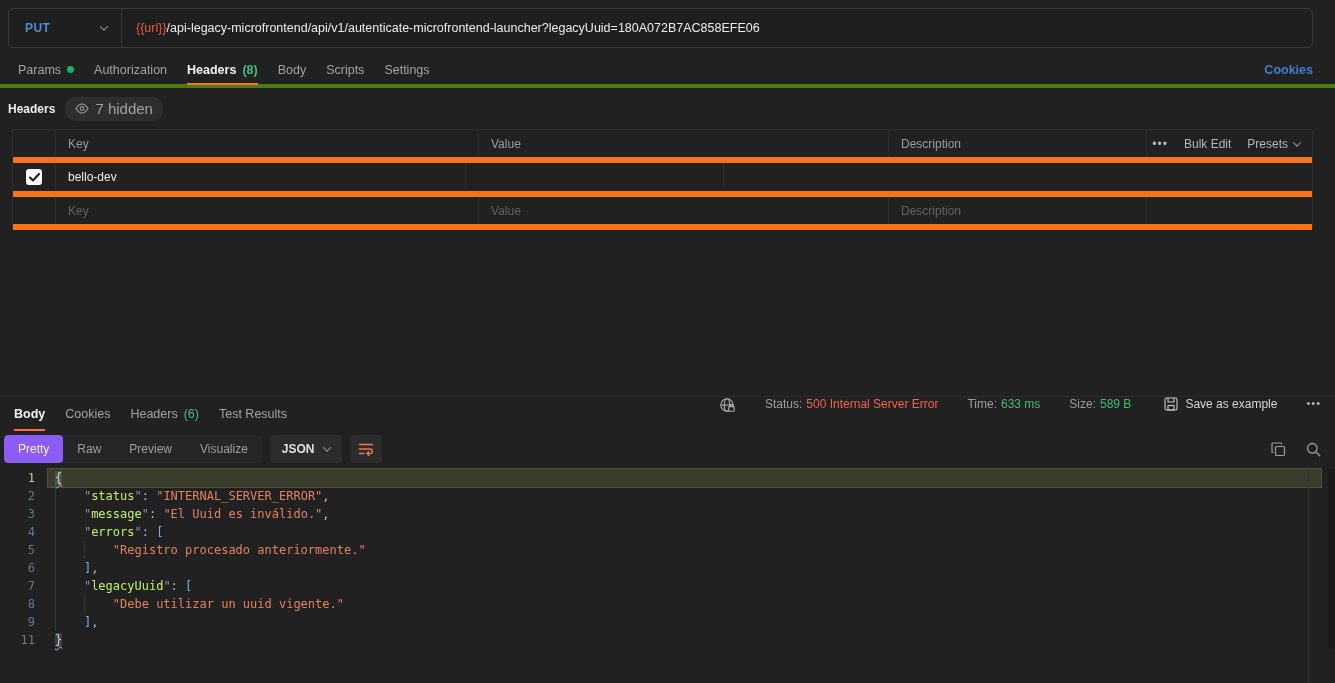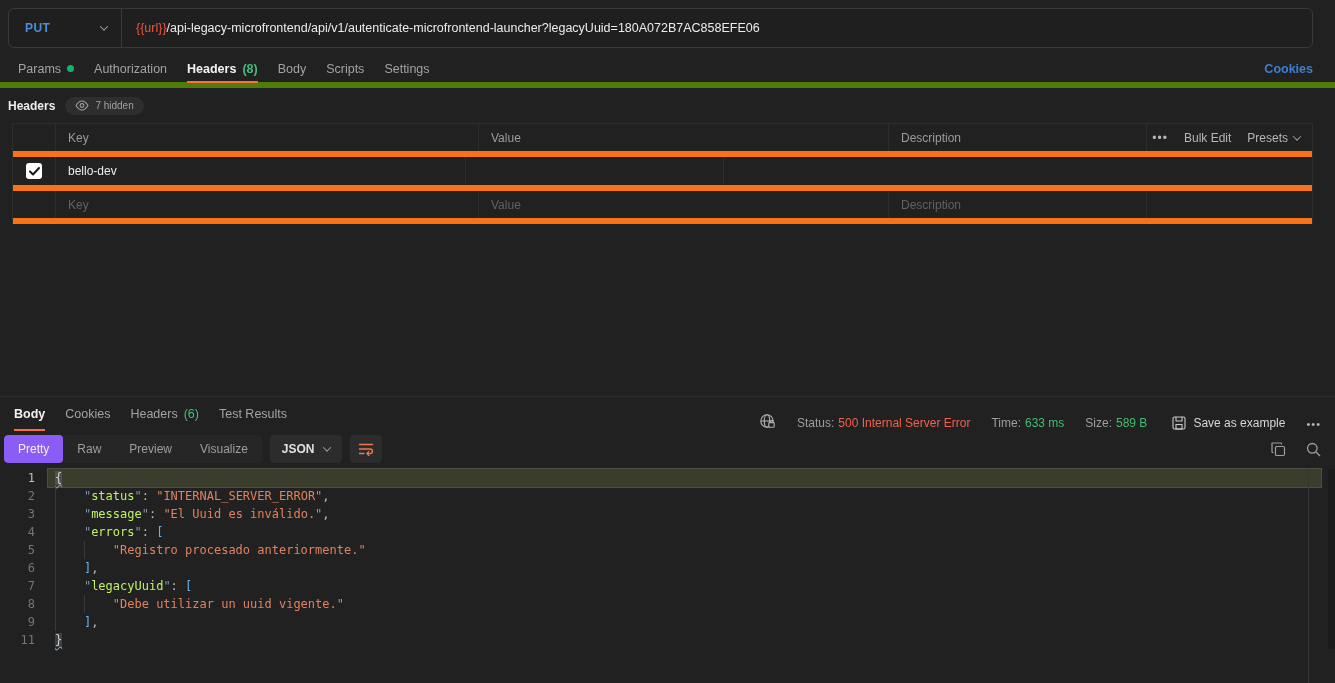--- a/index.html
+++ b/index.html
@@ -22,38 +22,38 @@
   .sendbtn { display:flex; width:100px; height:40px; background:#0d6bcb; border-radius:6px; overflow:hidden; }
   .send-main { flex:1; display:flex; align-items:center; justify-content:center;
     color:#fff; font-weight:700; font-size:13px; cursor:pointer; }
   .send-chev { width:29px; display:flex; align-items:center; justify-content:center;
     border-left:1px solid rgba(0,0,0,.3); color:#fff; cursor:pointer; }
   .chev { display:inline-block; width:6px; height:6px;
     border-right:1.6px solid currentColor; border-bottom:1.6px solid currentColor;
     transform:rotate(45deg) translate(-1px,-1px); }
   
   .reqtabs { display:flex; align-items:stretch; height:33px; margin-top:7px;
-    padding:0 22px 0 8px; border-bottom:6px solid #4d7c0f; }
+    padding:0 22px 0 8px; border-bottom:4px solid #4d7c0f; }
   .tabs-holder { display:flex; }
   .tab { position:relative; display:flex; align-items:center; gap:6px;
     padding:0 10px; color:#a3a3a3; font-size:12.5px; cursor:pointer; white-space:nowrap; }
   .tab.active { color:#f2f2f2; font-weight:600; }
   .tab.active::after { content:""; position:absolute; left:10px; right:10px; bottom:-1px;
     height:2px; background:#ff6c37; }
   .dot { width:7px; height:7px; border-radius:50%; background:#12b46a; }
   .count { color:#45bd7c; font-weight:400; }
   .tab.active .count { font-weight:600; }
   .spacer { flex:1; }
   .cookies-link { display:flex; align-items:center; color:#3d7fd0; font-weight:600;
     font-size:12.5px; cursor:pointer; }
   
   .hdrrow { display:flex; align-items:center; gap:10px; margin:9px 0 8px 8px; }
   .hdrtitle { font-size:12px; font-weight:700; color:#ededed; }
   .pill { display:flex; align-items:center; gap:6px; background:#2e2e2e;
-    border-radius:11px; padding:3px 10px 4px; color:#a0a0a0; font-size:10px; cursor:pointer; }
+    border-radius:11px; padding:3px 10px 4px; color:#a0a0a0; font-size:15px; cursor:pointer; }
   
   .tbl { margin-left:12px; width:1301px; border:1px solid #2d2d2d; border-bottom:none; }
   .trow { display:flex; border-bottom:6px solid #f97316; }
   .cell { display:flex; align-items:center; padding:0 12px;
     border-right:1px solid #2d2d2d; overflow:hidden; white-space:nowrap; }
   .cell:last-child { border-right:none; }
   .c-check { width:43px; justify-content:center; padding:0; }
   .c-key { width:423px; }
   .c-val { width:410px; }
   .c-desc { width:258px; }
@@ -61,21 +61,21 @@
   .hrow { height:33px; color:#9b9b9b; }
   .drow { height:34px; color:#ececec; }
   .prow { height:33px; color:#616161; }
   .checkbox { width:16px; height:16px; background:#ffffff; border-radius:3px;
     display:flex; align-items:center; justify-content:center; cursor:pointer; }
   .act-item { cursor:pointer; display:flex; align-items:center; gap:6px; }
   .more-dots { letter-spacing:1px; color:#b6b6b6; }
   
   .resp { position:absolute; top:396px; left:0; right:0; bottom:0; border-top:1px solid #2c2c2c; }
   .resphdr { display:flex; align-items:stretch; height:33px; padding:0 14px 0 4px; }
-  .respmeta { margin-left:auto; display:flex; align-items:flex-end; gap:21px;
+  .respmeta { margin-left:auto; display:flex; align-items:flex-start; gap:29px;
     color:#9e9e9e; font-size:12px; }
   .metric { display:flex; gap:4px; white-space:nowrap; }
   .v-red { color:#f0624d; }
   .v-green { color:#3fbe71; }
   .save-group { display:flex; align-items:center; gap:7px; color:#d6d6d6; cursor:pointer; margin-left:4px; }
   .icon { display:flex; align-items:center; justify-content:center; color:#b0b0b0; }
   
   .toolbar { display:flex; align-items:center; height:28px; margin:5px 14px 6px 4px; gap:8px; }
   .segment { display:flex; height:28px; background:#262626; border-radius:4px; overflow:hidden; }
   .seg { padding:0 14px; line-height:28px; color:#9e9e9e; font-size:12px; cursor:pointer; }

